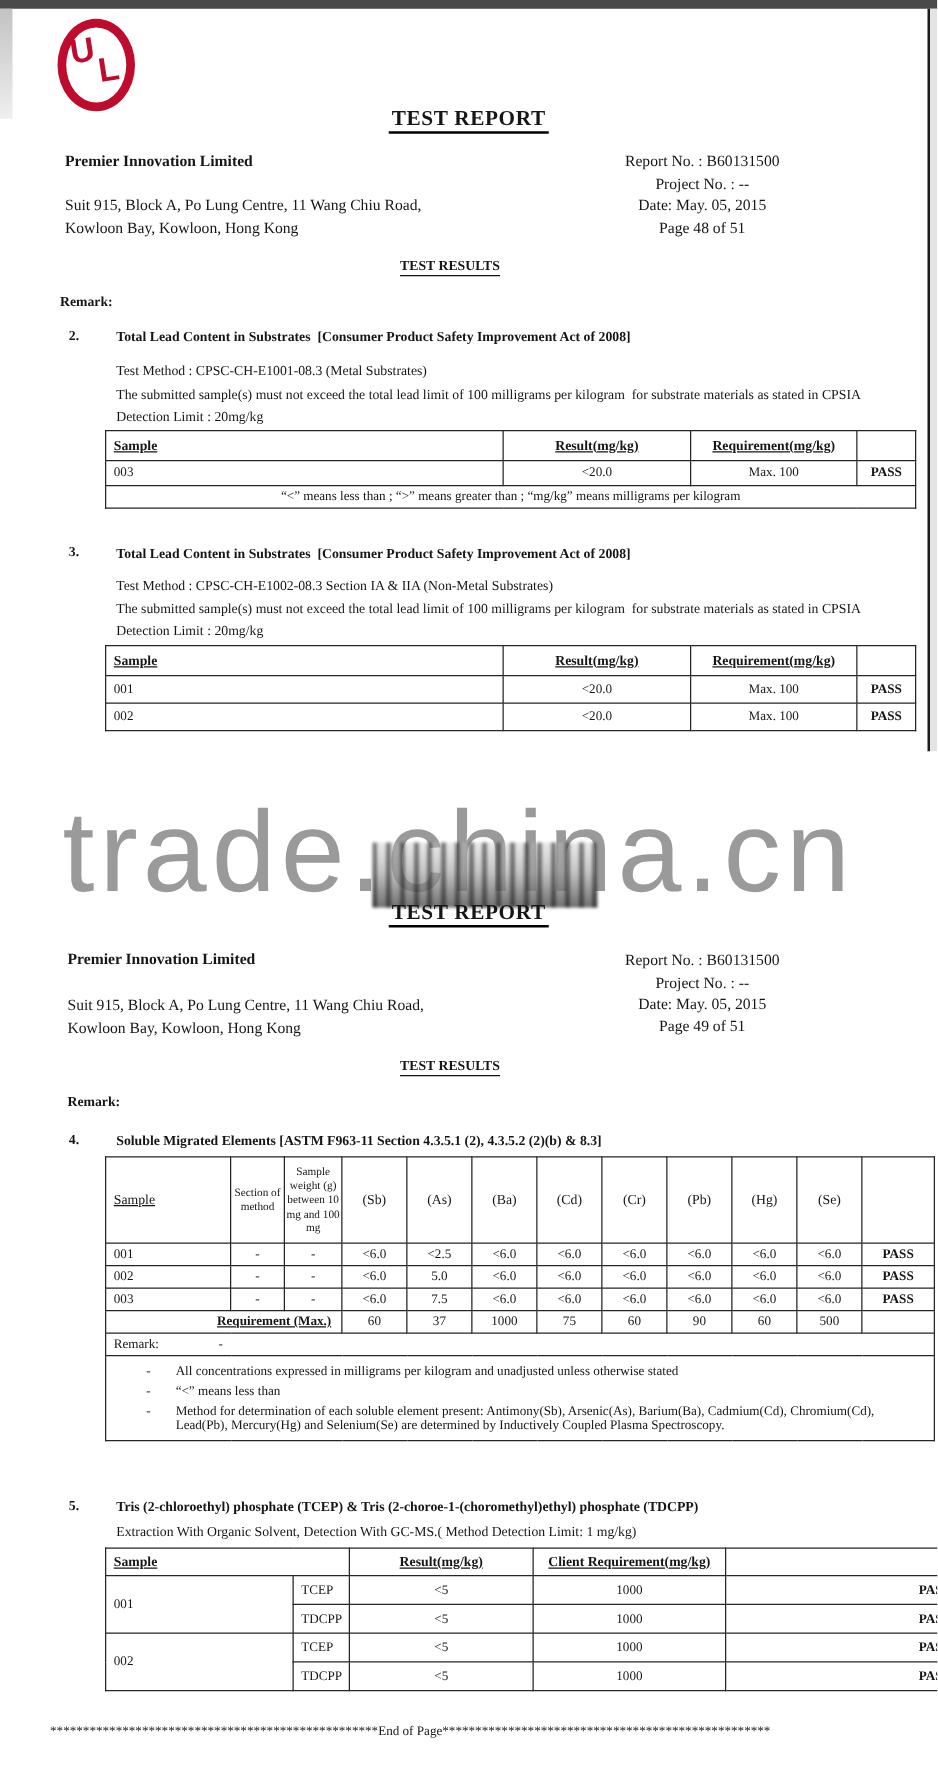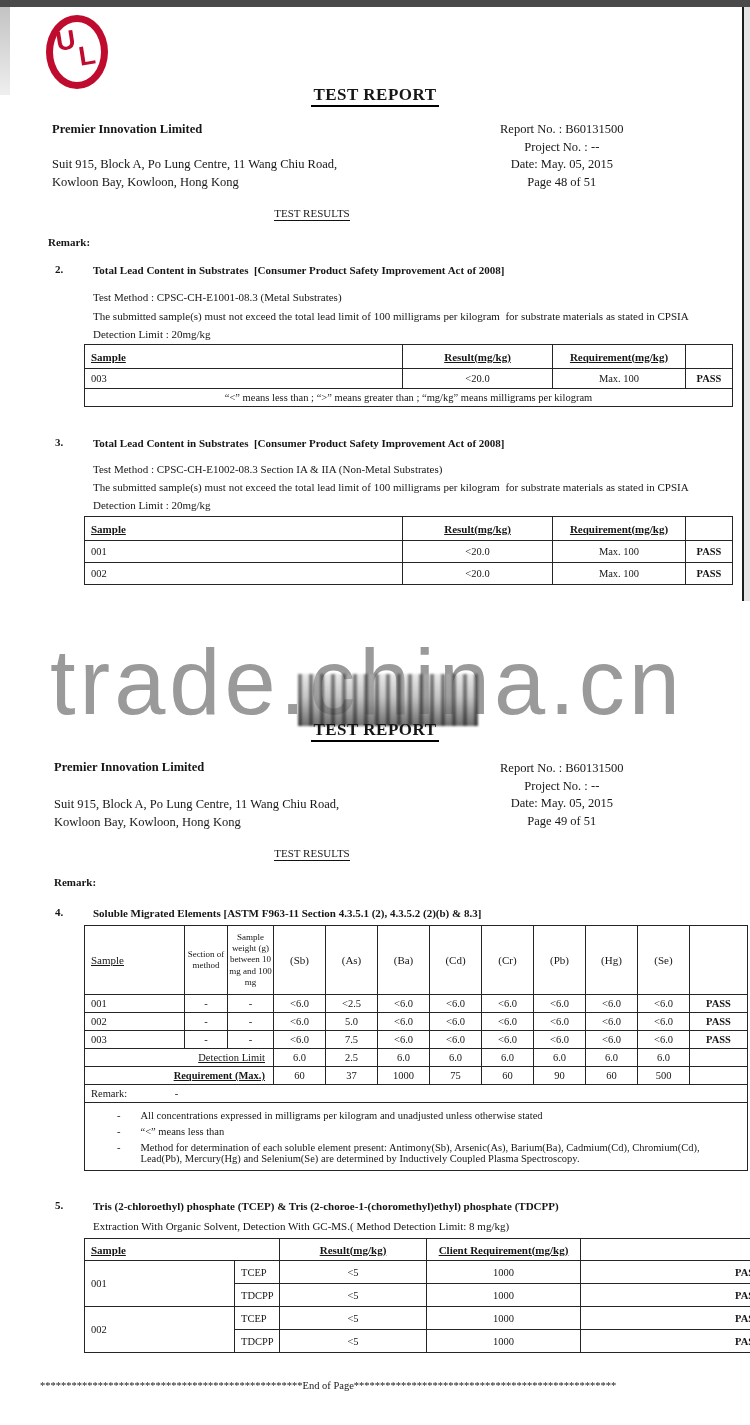--- a/index.html
+++ b/index.html
@@ -14,21 +14,21 @@
   
   .logo{left:46px;top:15px;width:62px;height:74px;}
   .logo-ring{position:absolute;left:0;top:0;right:0;bottom:0;border:7px solid #bf0b2d;border-radius:50%;}
   .logo-letters{position:absolute;left:7px;top:7px;right:7px;bottom:7px;transform:rotate(-9deg);
                 color:#bf0b2d;font-family:"Liberation Sans",sans-serif;font-weight:bold;}
   .logo-u{position:absolute;left:5px;top:2px;font-size:27px;}
   .logo-l{position:absolute;left:25px;top:20px;font-size:27px;}
   
   .doc-title{left:0;top:85px;width:750px;text-align:center;font-size:17px;font-weight:bold;letter-spacing:.5px;}
   .doc-title span{border-bottom:2px solid #000;padding:0 2px 1px;}
-  .results-heading{width:624px;text-align:center;font-size:11px;font-weight:normal;}
+  .results-heading{width:624px;text-align:center;font-size:11px;font-weight:bold;padding-left:48px;}
   .results-heading span{border-bottom:1.5px solid #111;padding-bottom:1px;}
   .company{font-size:12.5px;font-weight:bold;}
   .addr{font-size:12.5px;}
   .info{font-size:12.5px;line-height:17.6px;text-align:center;}
   .remark{font-size:11px;font-weight:bold;}
   .secnum{font-size:11px;font-weight:bold;}
   .sectitle{font-size:11px;font-weight:bold;white-space:pre-wrap;}
   .secline{font-size:11px;white-space:pre-wrap;}
   
   table.tbl{position:absolute;table-layout:fixed;border-collapse:collapse;}
@@ -254,32 +254,20 @@
         <td>7.5</td>
         <td>&lt;6.0</td>
         <td>&lt;6.0</td>
         <td>&lt;6.0</td>
         <td>&lt;6.0</td>
         <td>&lt;6.0</td>
         <td>&lt;6.0</td>
         <td class="pass">PASS</td>
       </tr>
       <tr>
-        <td class="rlabel" colspan="3"><span class="u">Detection Limit</span></td>
-        <td>6.0</td>
-        <td>2.5</td>
-        <td>6.0</td>
-        <td>6.0</td>
-        <td>6.0</td>
-        <td>6.0</td>
-        <td>6.0</td>
-        <td>6.0</td>
-        <td></td>
-      </tr>
-      <tr>
         <td class="rlabel" colspan="3"><span class="u" style="font-weight:bold;">Requirement (Max.)</span></td>
         <td>60</td>
         <td>37</td>
         <td>1000</td>
         <td>75</td>
         <td>60</td>
         <td>90</td>
         <td>60</td>
         <td>500</td>
         <td></td>
@@ -304,21 +292,21 @@
             <span class="dash">-</span>
             <span class="ntext">Method for determination of each soluble element present: Antimony(Sb), Arsenic(As), Barium(Ba), Cadmium(Cd), Chromium(Cd), Lead(Pb), Mercury(Hg) and Selenium(Se) are determined by Inductively Coupled Plasma Spectroscopy.</span>
           </div>
         </td>
       </tr>
     </tbody>
       </table>
 
     <div class="abs secnum" style="left:55px;top:1199px;">5.</div>
     <div class="abs sectitle" style="left:93px;top:1200px;">Tris (2-chloroethyl) phosphate (TCEP) &amp; Tris (2-choroe-1-(choromethyl)ethyl) phosphate (TDCPP)</div>
-    <div class="abs secline" style="left:93px;top:1220px;">Extraction With Organic Solvent, Detection With GC-MS.( Method Detection Limit: 8 mg/kg)</div>
+    <div class="abs secline" style="left:93px;top:1220px;">Extraction With Organic Solvent, Detection With GC-MS.( Method Detection Limit: 1 mg/kg)</div>
 
     <table class="tbl t5" style="left:84px;top:1238px;width:830px;">
       <colgroup>
           <col style="width:150px">
           <col style="width:45px">
           <col style="width:147px">
           <col style="width:154px">
           <col style="width:334px">
         </colgroup>
       <tbody>

